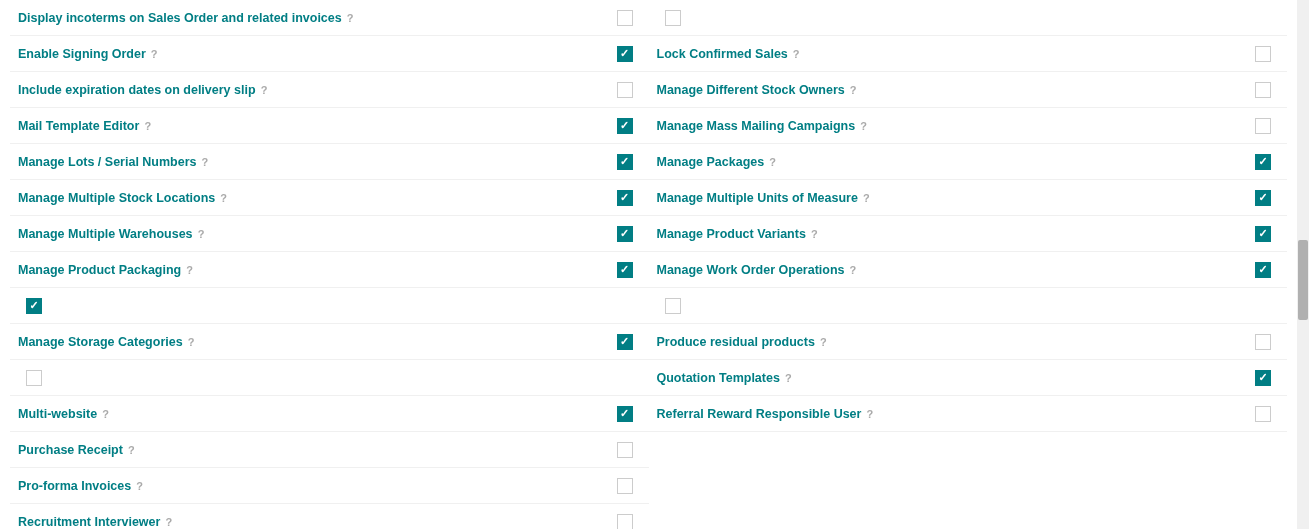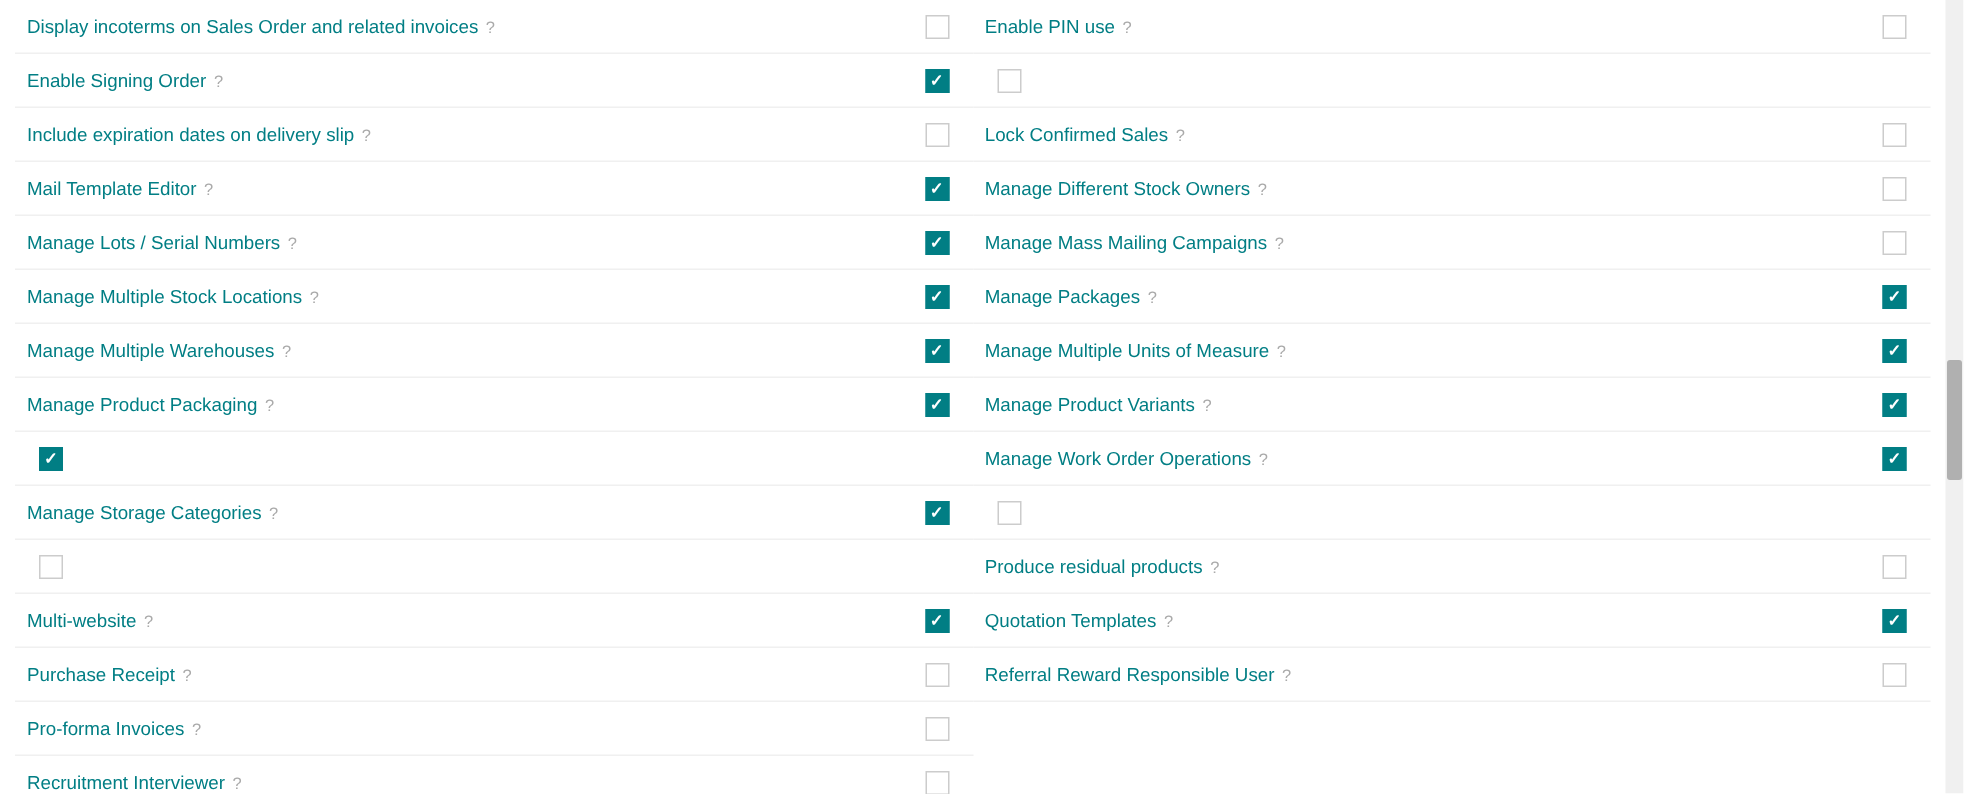--- a/index.html
+++ b/index.html
@@ -30,21 +30,21 @@
     .row {
       display: flex;
       align-items: center;
       padding: 6px 8px;
       border-bottom: 1px solid #f0f0f0;
       min-height: 36px;
     }
     .row-label {
       flex: 1;
       color: #017e84;
-      font-weight: 400;
+      font-weight: 700;
       font-size: 12.5px;
       cursor: pointer;
     }
     .row-label .help {
       color: #aaa;
       font-size: 11px;
       margin-left: 2px;
       cursor: help;
     }
     .checkbox-cell {
@@ -180,26 +180,20 @@
             </div>
           </div>
           <div class="row">
             <span class="row-label">Recruitment Interviewer<span class="help"> ?</span></span>
             <div class="checkbox-cell">
               <div class="checkbox"></div>
             </div>
           </div>
         </div>
       <div id="right-col">
-          <div class="row">
-            <span class="row-label">Enable PIN use<span class="help"> ?</span></span>
-            <div class="checkbox-cell">
-              <div class="checkbox"></div>
-            </div>
-          </div>
           <div class="row">
             <div class="checkbox-cell">
               <div class="checkbox"></div>
             </div>
           </div>
           <div class="row">
             <span class="row-label">Lock Confirmed Sales<span class="help"> ?</span></span>
             <div class="checkbox-cell">
               <div class="checkbox"></div>
             </div>

